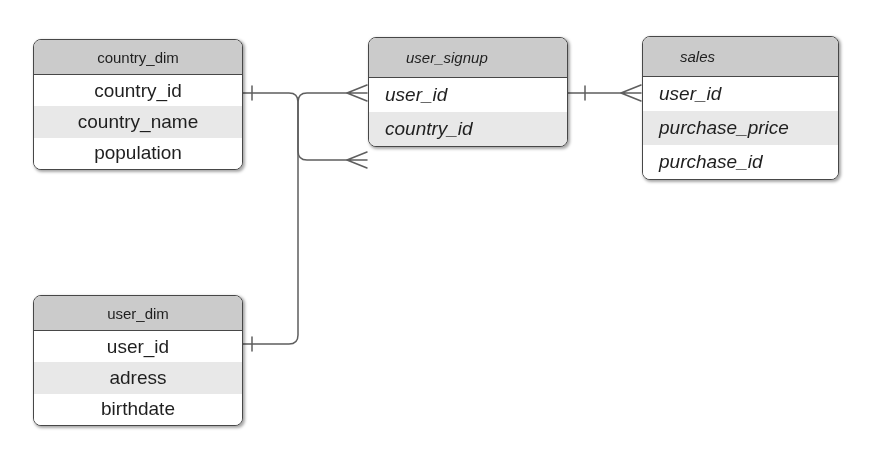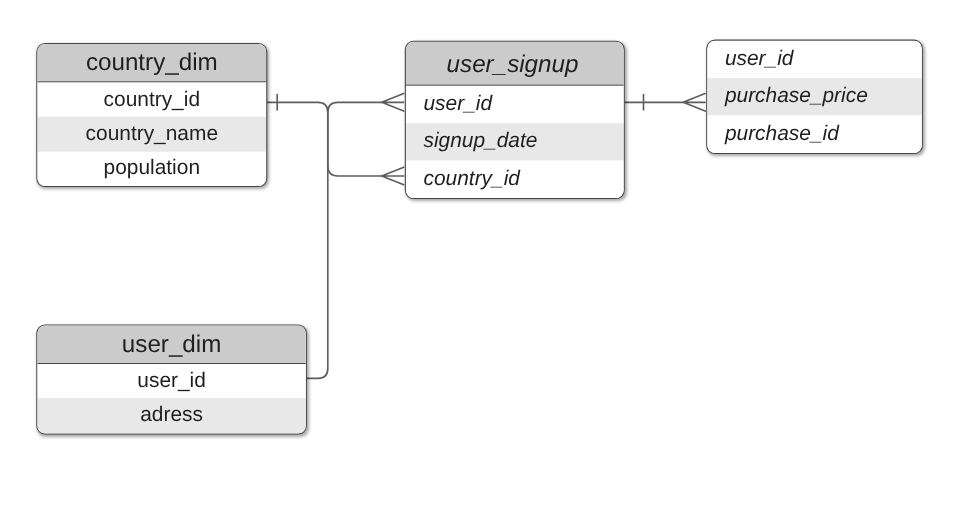--- a/index.html
+++ b/index.html
@@ -22,21 +22,21 @@
     overflow: hidden;
     box-shadow: 1.5px 1.5px 3px rgba(0,0,0,0.35);
     color: #1f1f1f;
   }
   .tbl-header {
     box-sizing: border-box;
     background: #cbcbcb;
     border-bottom: 1.6px solid #474747;
     display: flex;
     align-items: center;
-    font-size: 22px;
+    font-size: 15px;
   }
   .tbl-row {
     display: flex;
     align-items: center;
     font-size: 19px;
     background: #ffffff;
   }
   .tbl-body .tbl-row:nth-child(even) { background: #e8e8e8; }
 
   
@@ -45,21 +45,21 @@
 
   
   .style-italic { font-style: italic; }
   .style-italic .tbl-header { height: 40px; padding-left: 37px; }
   .style-italic .tbl-row    { height: 34px; padding-left: 16px; }
 
   
   #pos-country_dim { left: 33px;  top: 39px;  width: 210px; }
   #pos-user_signup { left: 368px; top: 37px;  width: 200px; }
   #pos-sales       { left: 642px; top: 36px;  width: 197px; }
-  #pos-user_dim    { left: 33px;  top: 295px; width: 246px; }
+  #pos-user_dim    { left: 33px;  top: 295px; width: 210px; }
 
   .wire { stroke: #5e5e5e; stroke-width: 1.5; fill: none; stroke-linecap: round; stroke-linejoin: round; }
 </style>
 </head>
 <body>
 
 <div id="canvas">
 
   <svg id="wires" viewBox="0 0 883 460" xmlns="http://www.w3.org/2000/svg">
 
@@ -82,34 +82,35 @@
         <div class="tbl-row">country_id</div>
         <div class="tbl-row">country_name</div>
         <div class="tbl-row">population</div>
       </div>
   </div>
 
   <div class="tbl style-italic" id="pos-user_signup">
     <div class="tbl-header">user_signup</div>
     <div class="tbl-body">
         <div class="tbl-row">user_id</div>
-        <div class="tbl-row">signup_date</div>
         <div class="tbl-row">country_id</div>
       </div>
   </div>
 
   <div class="tbl style-italic" id="pos-sales">
+    <div class="tbl-header">sales</div>
     <div class="tbl-body">
         <div class="tbl-row">user_id</div>
         <div class="tbl-row">purchase_price</div>
         <div class="tbl-row">purchase_id</div>
       </div>
   </div>
 
   <div class="tbl style-plain" id="pos-user_dim">
     <div class="tbl-header">user_dim</div>
     <div class="tbl-body">
         <div class="tbl-row">user_id</div>
         <div class="tbl-row">adress</div>
+        <div class="tbl-row">birthdate</div>
       </div>
   </div>
 
 </div>
 
 </body></html>

